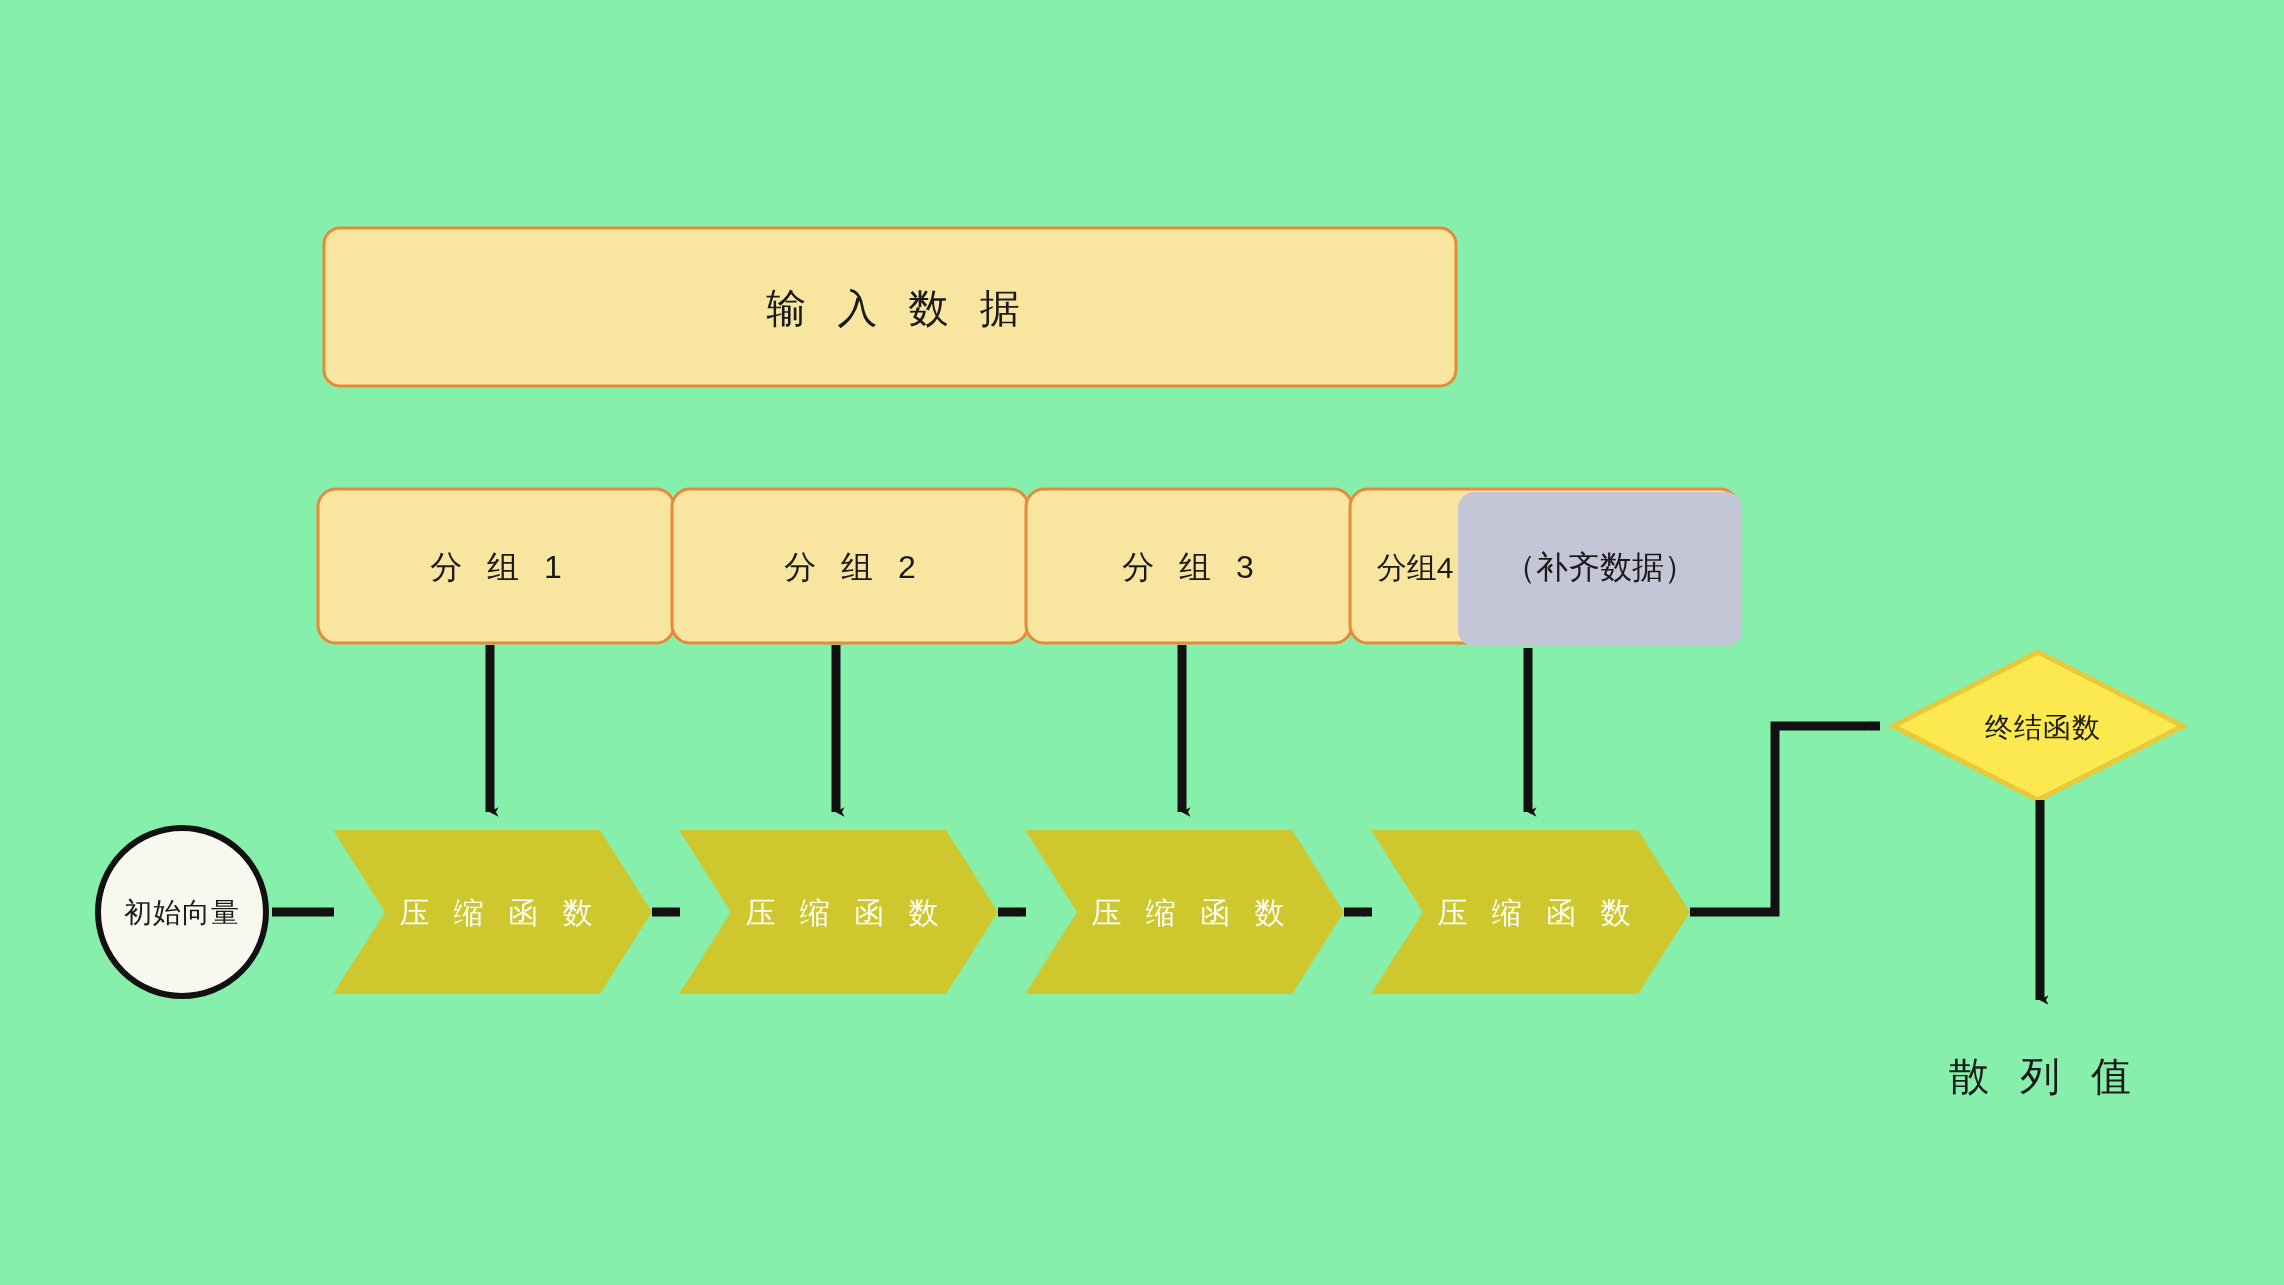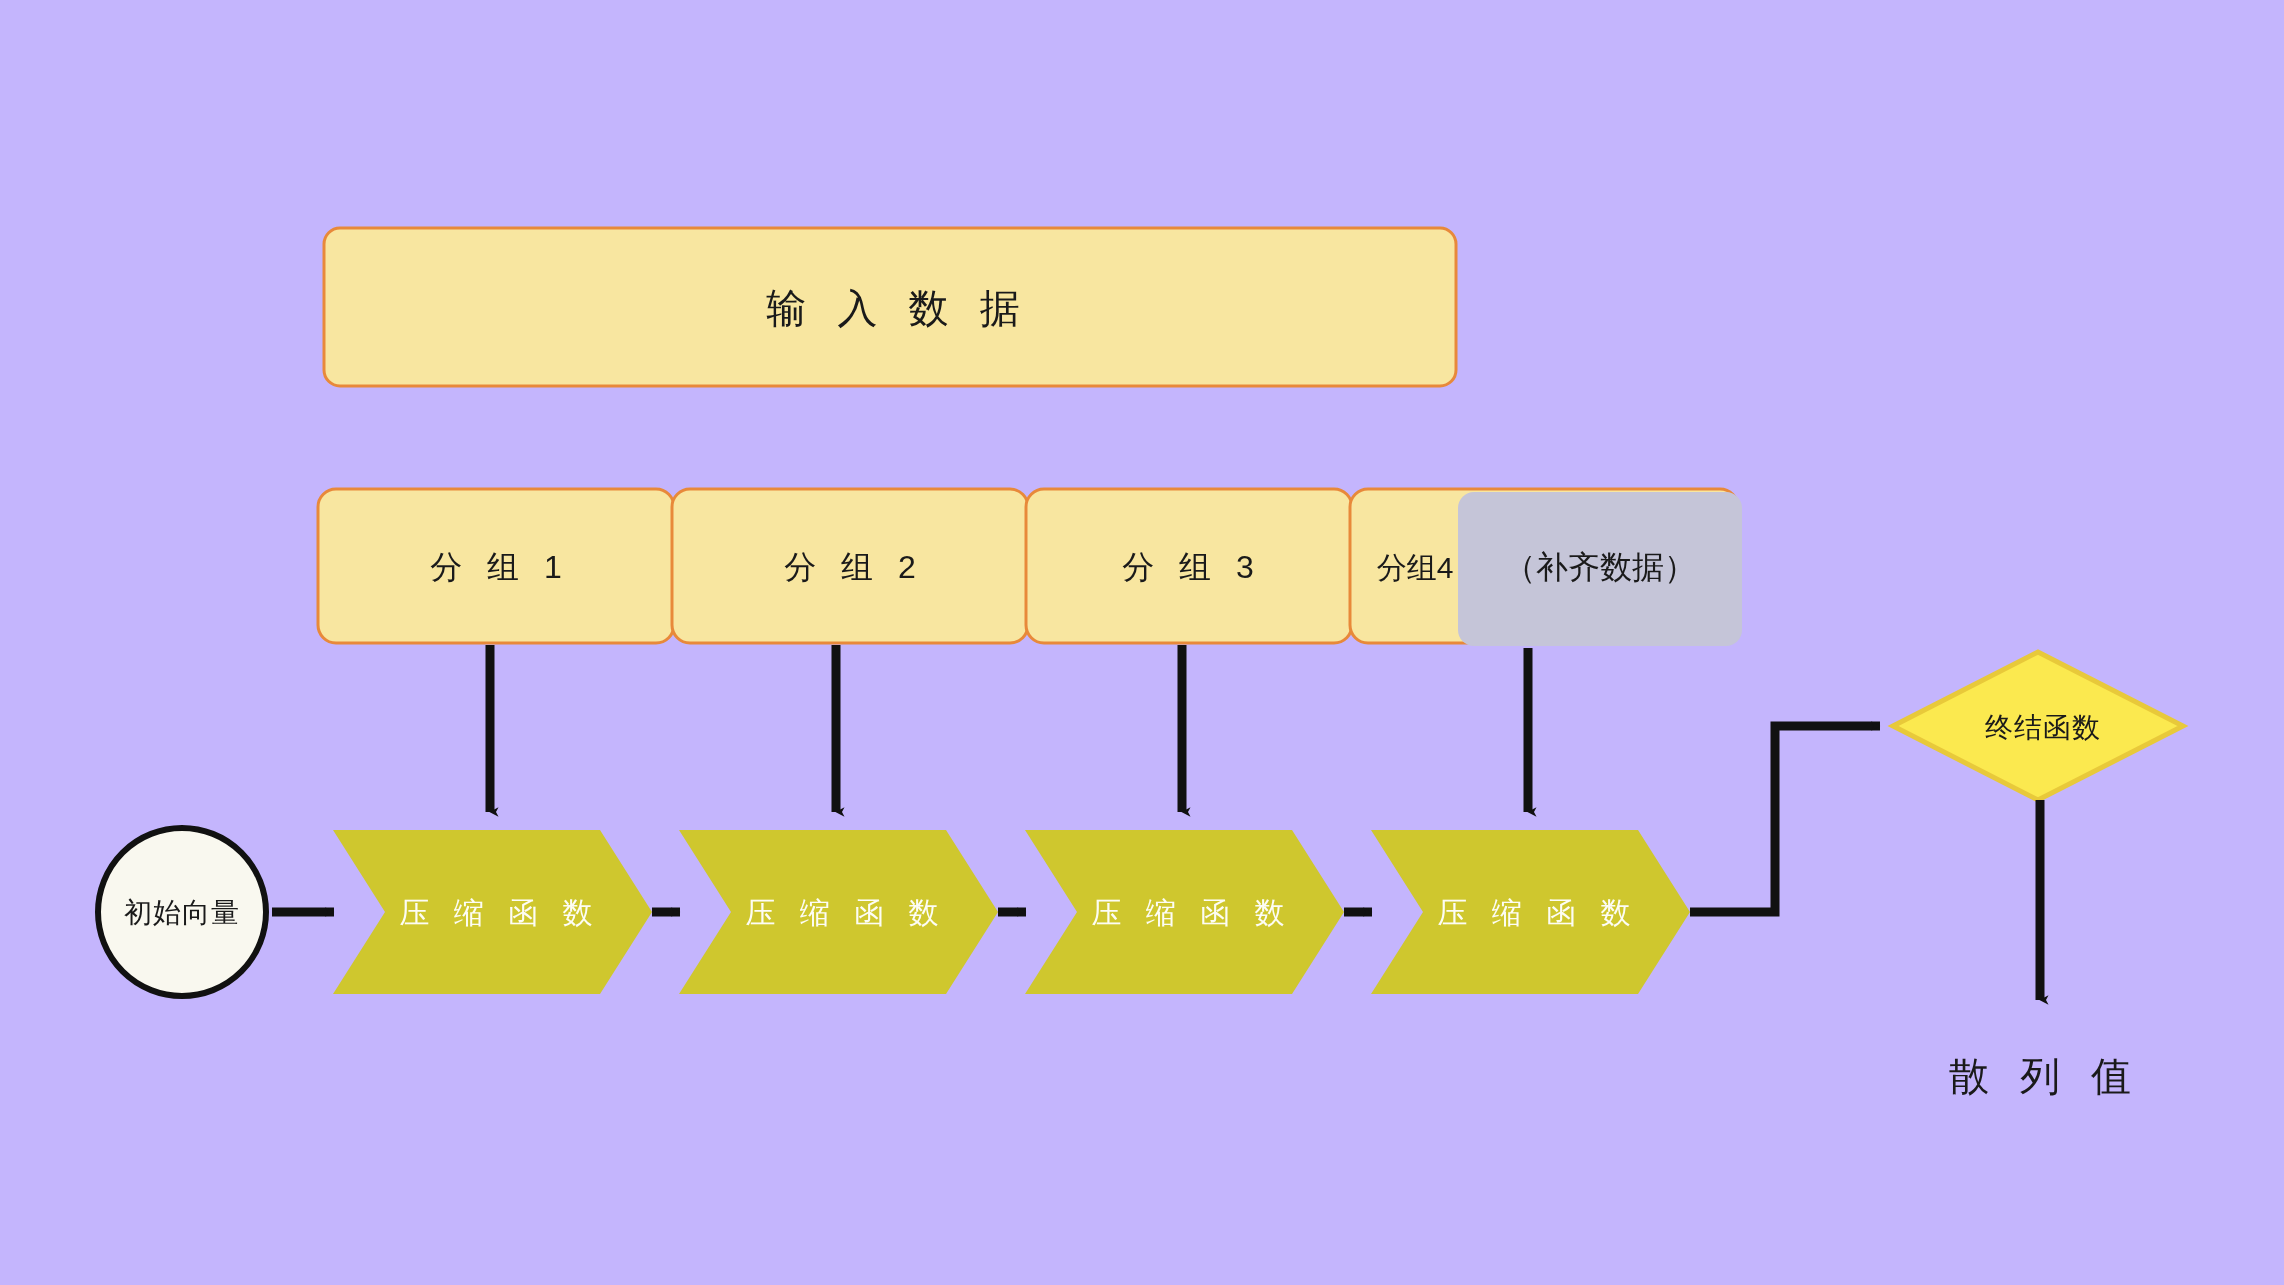--- a/index.html
+++ b/index.html
@@ -10,21 +10,21 @@
   body {
     width: 2284px;
     height: 1285px;
     overflow: hidden;
     font-family: "Liberation Sans", "DejaVu Sans", sans-serif;
   }
   #diagram-root {
     position: relative;
     width: 2284px;
     height: 1285px;
-    background: #c4b5fd;
+    background: #86efac;
   }
   svg#diagram-canvas {
     position: absolute;
     top: 0;
     left: 0;
     width: 2284px;
     height: 1285px;
     display: block;
   }
   .box-label {

